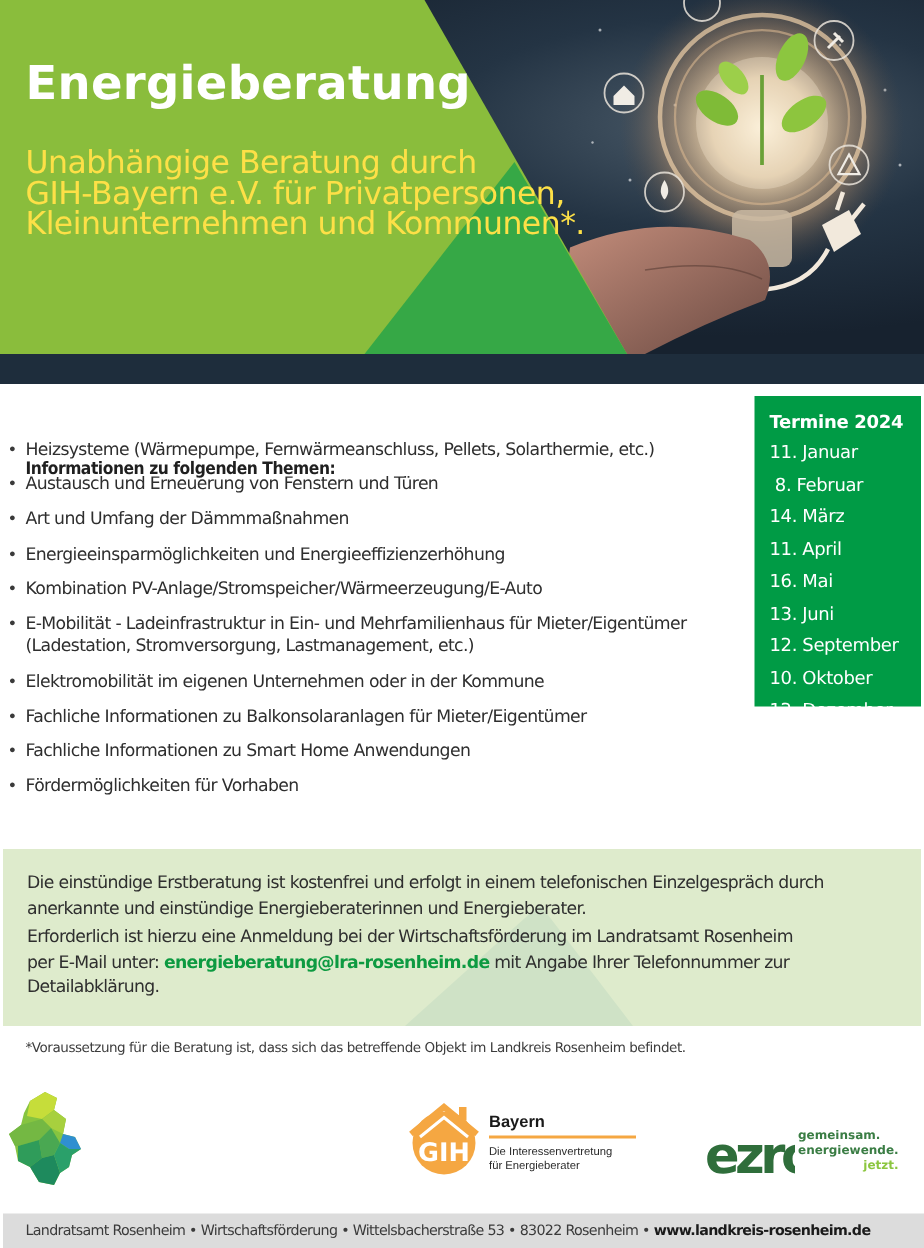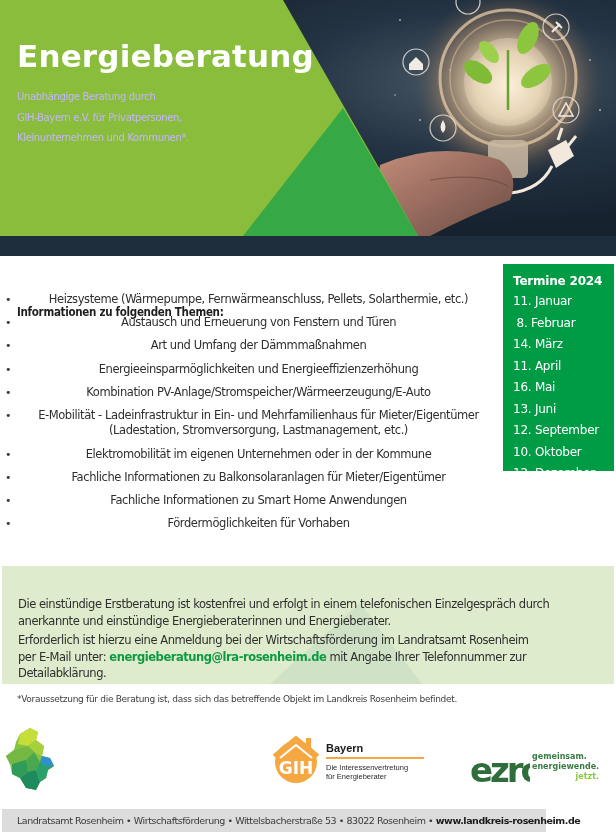--- a/index.html
+++ b/index.html
@@ -4,61 +4,61 @@
 <style>
   * { box-sizing: border-box; margin: 0; padding: 0; }
   html, body { width: 616px; height: 832px; background: #ffffff; overflow: hidden; }
   body { font-family: "DejaVu Sans", "Liberation Sans", sans-serif; color: #2b2b2b; position: relative; }
 
   
   .hero { position: absolute; left: 0; top: 0; width: 616px; height: 256px; overflow: hidden; background: #1e2d3c; }
   .hero-photo { position: absolute; inset: 0; }
   .hero-photo svg { display: block; }
   .hero-title { position: absolute; left: 17px; top: 38px; font-size: 31px; font-weight: bold; color: #ffffff; letter-spacing: 0.2px; font-family: "DejaVu Sans", sans-serif; }
-  .hero-sub { position: absolute; left: 17px; top: 87px; font-size: 10px; line-height: 20.5px; color: #c4b5fd; font-family: "DejaVu Sans", sans-serif; letter-spacing: -0.35px; }
+  .hero-sub { position: absolute; left: 17px; top: 98px; font-size: 21px; line-height: 20.5px; color: #fde047; font-family: "DejaVu Sans", sans-serif; letter-spacing: -0.35px; }
   .hero-sub div { white-space: nowrap; }
 
   
   .topics { position: absolute; left: 0; top: 268px; width: 500px; }
   .topics-heading { position: absolute; left: 17px; top: 0; font-size: 11.5px; font-weight: bold; color: #1f1f1f; white-space: nowrap; letter-spacing: -0.3px; font-family: "DejaVu Sans Condensed", "DejaVu Sans", sans-serif; margin-top: 37px; }
   .topic-list { position: absolute; left: 0; top: 24px; list-style: none; width: 500px; }
   .topic-item { position: relative; padding-left: 17px; font-size: 11.5px; line-height: 15.5px; color: #2e2e2e; margin-bottom: 7.7px; letter-spacing: -0.42px; }
   .topic-item .bullet { position: absolute; left: 5px; top: 0; font-size: 11px; color: #3a3a3a; }
-  .topic-item .text { display: block; white-space: nowrap; text-align: center; }
+  .topic-item .text { display: block; white-space: nowrap; }
 
   
   .termine { position: absolute; left: 503px; top: 264px; width: 111px; height: 207px; background: #009b45; padding: 10px 0 0 10px; }
   .termine-title { font-size: 12px; font-weight: bold; color: #ffffff; letter-spacing: -0.2px; white-space: nowrap; margin-bottom: 6px; }
   .termine-list { list-style: none; }
   .termine-item { font-size: 12px; color: #ffffff; height: 21.5px; line-height: 15px; white-space: nowrap; letter-spacing: -0.25px; }
 
   
   .info { position: absolute; left: 2px; top: 566px; width: 612px; height: 118px; background: #deebcc; overflow: hidden; }
   .info-tri { position: absolute; left: 0; top: 0; }
-  .info-text { position: absolute; left: 16px; top: 14px; width: 590px; font-size: 11.5px; line-height: 16.5px; color: #2e2e2e; letter-spacing: -0.45px; margin-top: 16px; }
+  .info-text { position: absolute; left: 16px; top: 14px; width: 590px; font-size: 11.5px; line-height: 16.5px; color: #2e2e2e; letter-spacing: -0.45px; }
   .info-text p { margin-bottom: 3px; }
   .info-text .line { display: block; white-space: nowrap; }
   .info-text .email { color: #0d9a41; font-weight: bold; }
 
   
   .footnote { position: absolute; left: 17px; top: 694px; font-size: 9px; color: #3c3c3c; white-space: nowrap; letter-spacing: -0.3px; }
 
   
   .logo-lra { position: absolute; left: 6px; top: 728px; width: 220px; height: 70px; }
   .logo-lra-text { position: absolute; left: 62px; top: 10px; font-size: 17.5px; line-height: 21px; color: #1d1d1d; letter-spacing: 1.2px; font-family: "DejaVu Sans", sans-serif; }
   .logo-gih { position: absolute; left: 270px; top: 734px; width: 170px; height: 56px; }
   .logo-gih-bayern { position: absolute; left: 56px; top: 8px; font-size: 11px; font-weight: bold; color: #1a1a1a; font-family: "Liberation Sans", sans-serif; }
   .logo-gih-line { position: absolute; left: 56px; top: 23px; width: 98px; height: 2px; background: #f5a742; }
   .logo-gih-desc { position: absolute; left: 56px; top: 29px; font-size: 7.5px; line-height: 9px; color: #2a2a2a; font-family: "Liberation Sans", sans-serif; }
   .logo-ezro { position: absolute; left: 470px; top: 750px; width: 146px; height: 44px; }
   .logo-ezro-tag { position: absolute; left: 62px; top: 2px; font-size: 8px; line-height: 10px; color: #3a7d44; font-weight: bold; font-family: "DejaVu Sans", sans-serif; }
   .logo-ezro-tag .jetzt { color: #8cc63f; text-align: right; }
 
   
-  .footer { position: absolute; left: 2px; top: 809px; width: 544px; height: 23px; background: #dcdcdc; }
+  .footer { position: absolute; left: 2px; top: 809px; width: 614px; height: 23px; background: #dcdcdc; }
   .footer-text { position: absolute; left: 15px; top: 6px; font-size: 9.5px; color: #3a3a3a; white-space: nowrap; letter-spacing: -0.45px; }
   .footer-text .url { font-weight: bold; color: #1a1a1a; }
 </style>
 </head>
 <body>
 
 <section class="hero">
   <div class="hero-photo">
     <svg width="616" height="236" viewBox="0 0 616 236">
       <defs>

